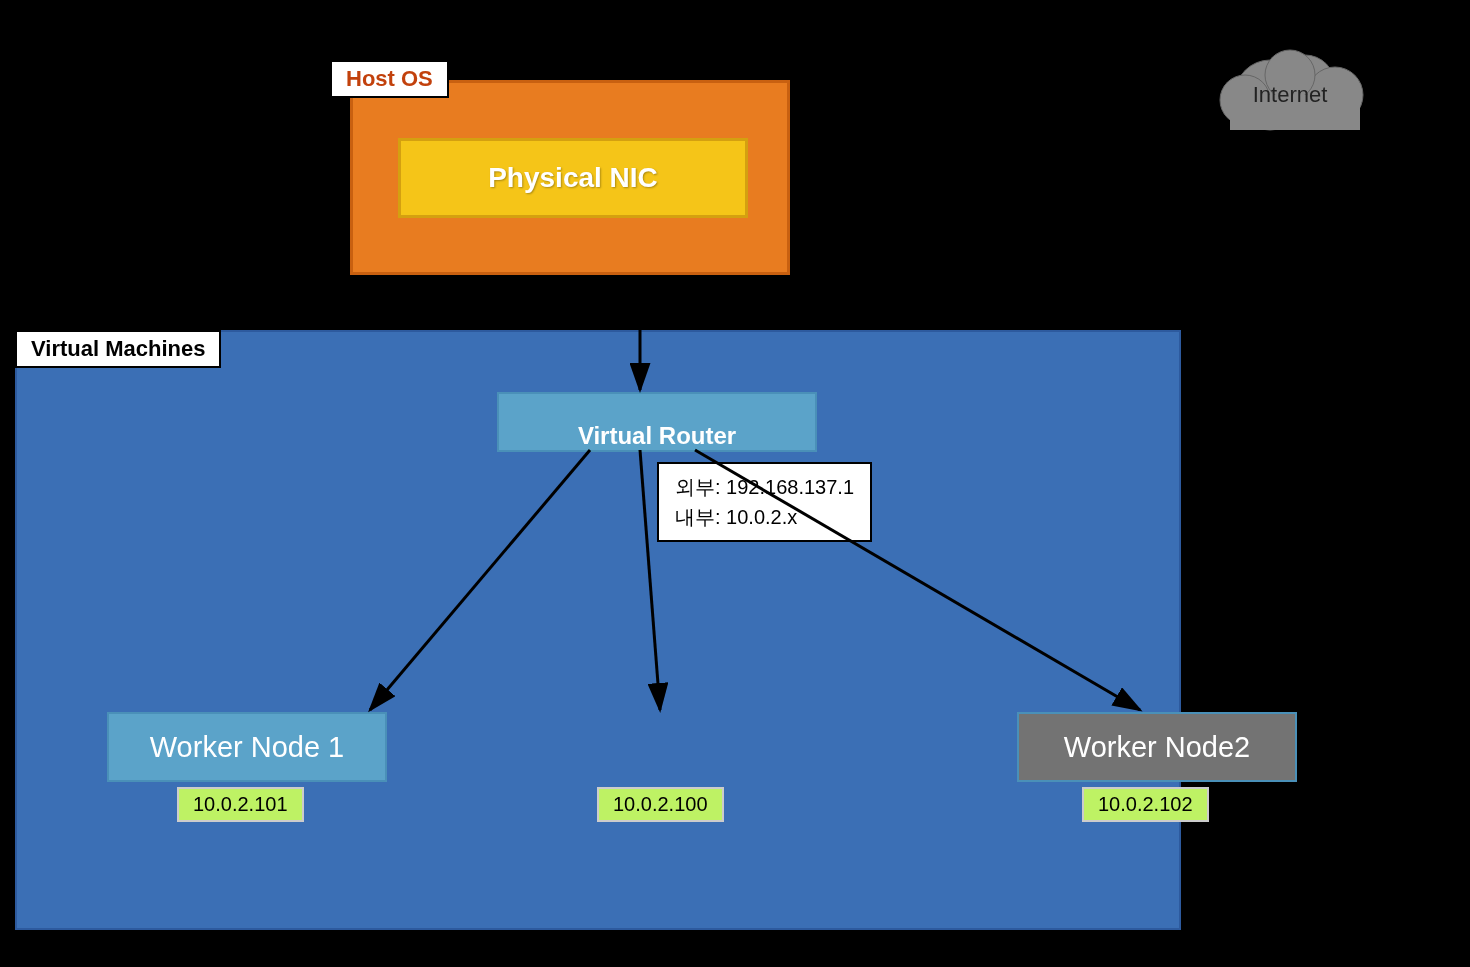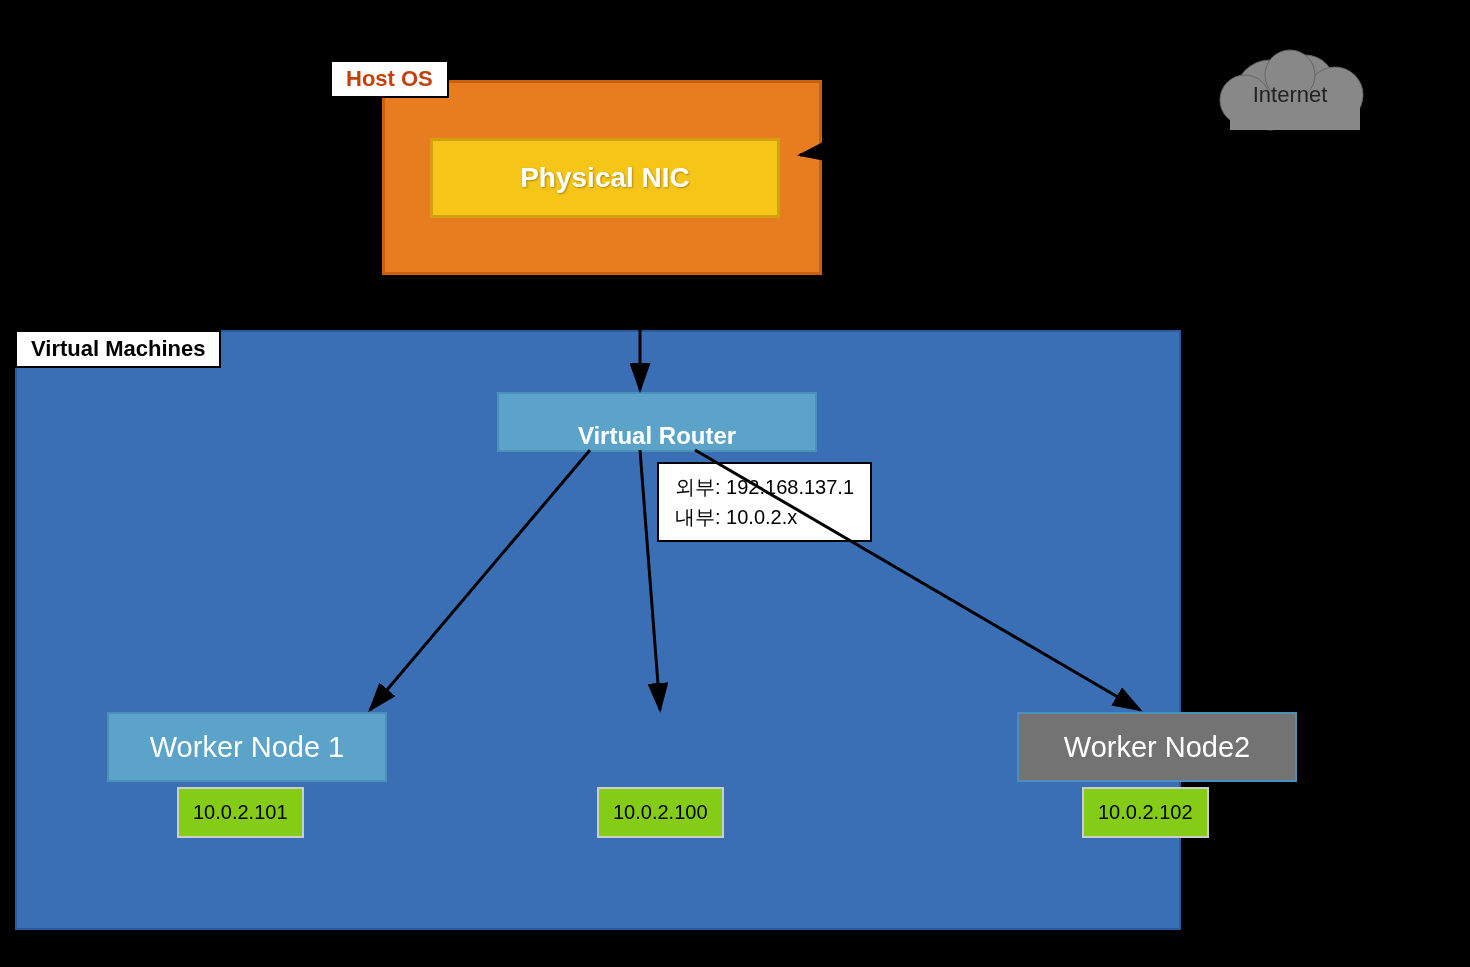--- a/index.html
+++ b/index.html
@@ -35,21 +35,20 @@
     }
 
     .host-os-box {
       position: absolute;
       top: 20px;
       left: 20px;
       width: 440px;
       height: 195px;
       background: #e87c20;
       border: 3px solid #c86010;
-      margin-left: 32px;
     }
 
     .physical-nic-box {
       position: absolute;
       top: 55px;
       left: 45px;
       width: 350px;
       height: 80px;
       background: #f5c518;
       border: 3px solid #d4a010;
@@ -165,23 +164,23 @@
 
     .node-label {
       font-size: 29px;
       font-weight: 400;
       color: #fff;
     }
 
     
     .ip-badge {
       position: absolute;
-      background: #84cc16;
+      background: #bef264;
       border: 2px solid #ccc;
-      padding: 12px 14px;
+      padding: 4px 14px;
       font-size: 20px;
       color: #000;
     }
 
     .ip-badge-wn1 {
       top: 455px;
       left: 160px;
     }
 
     .ip-badge-master {

